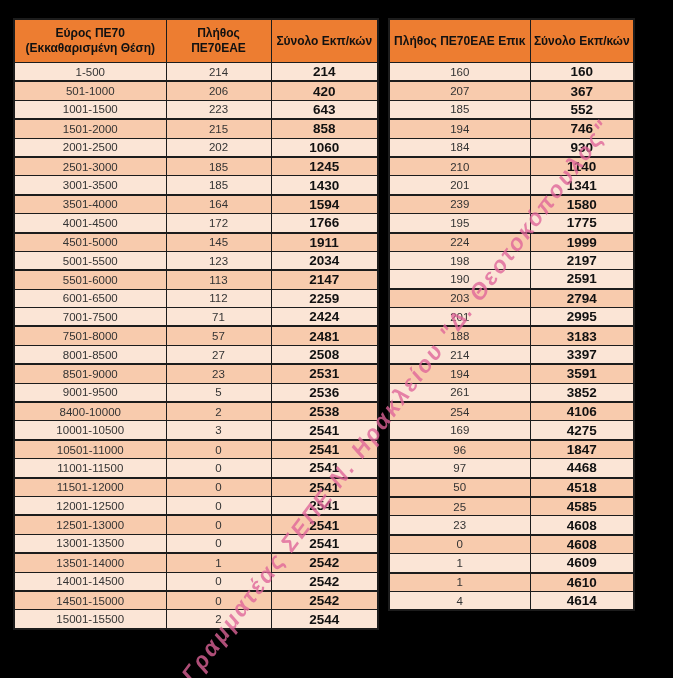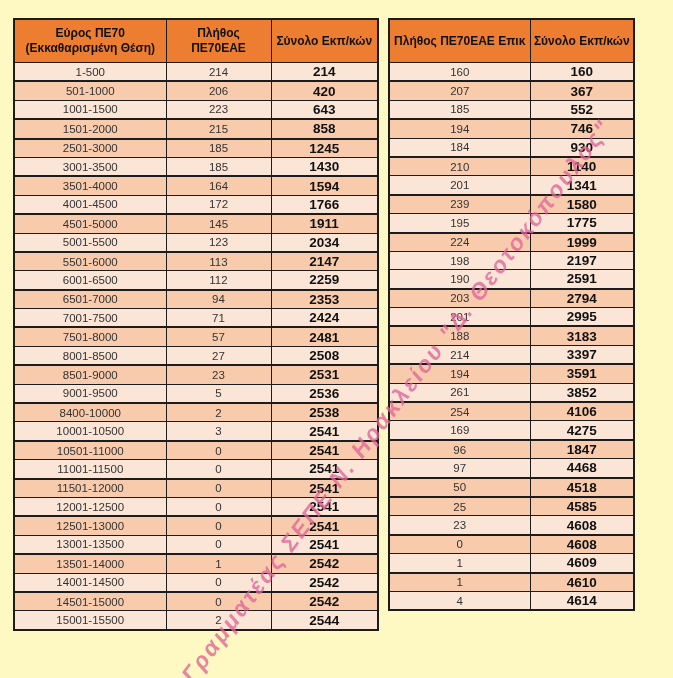--- a/index.html
+++ b/index.html
@@ -1,19 +1,19 @@
 <!DOCTYPE html>
 <html><head>
 <meta charset="utf-8">
 <style>
   html,body{margin:0;padding:0;}
   .canvas{
     position:relative;
     width:673px;height:678px;
-    background:#fef9c3;
+    background:#000000;
     overflow:hidden;
     font-family:"Liberation Sans", sans-serif;
   }
   table.t{
     position:absolute;
     top:18px;
     border-collapse:collapse;
     table-layout:fixed;
     border:2px solid #1c1c1c;
   }
@@ -100,20 +100,25 @@
         <tr class="row-odd">
           <td>1001-1500</td>
           <td>223</td>
           <td class="col-total">643</td>
         </tr>
         <tr class="row-even">
           <td>1501-2000</td>
           <td>215</td>
           <td class="col-total">858</td>
         </tr>
+        <tr class="row-odd">
+          <td>2001-2500</td>
+          <td>202</td>
+          <td class="col-total">1060</td>
+        </tr>
         <tr class="row-even">
           <td>2501-3000</td>
           <td>185</td>
           <td class="col-total">1245</td>
         </tr>
         <tr class="row-odd">
           <td>3001-3500</td>
           <td>185</td>
           <td class="col-total">1430</td>
         </tr>
@@ -139,25 +144,20 @@
         </tr>
         <tr class="row-even">
           <td>5501-6000</td>
           <td>113</td>
           <td class="col-total">2147</td>
         </tr>
         <tr class="row-odd">
           <td>6001-6500</td>
           <td>112</td>
           <td class="col-total">2259</td>
-        </tr>
-        <tr class="row-even">
-          <td>6501-7000</td>
-          <td>94</td>
-          <td class="col-total">2353</td>
         </tr>
         <tr class="row-odd">
           <td>7001-7500</td>
           <td>71</td>
           <td class="col-total">2424</td>
         </tr>
         <tr class="row-even">
           <td>7501-8000</td>
           <td>57</td>
           <td class="col-total">2481</td>

